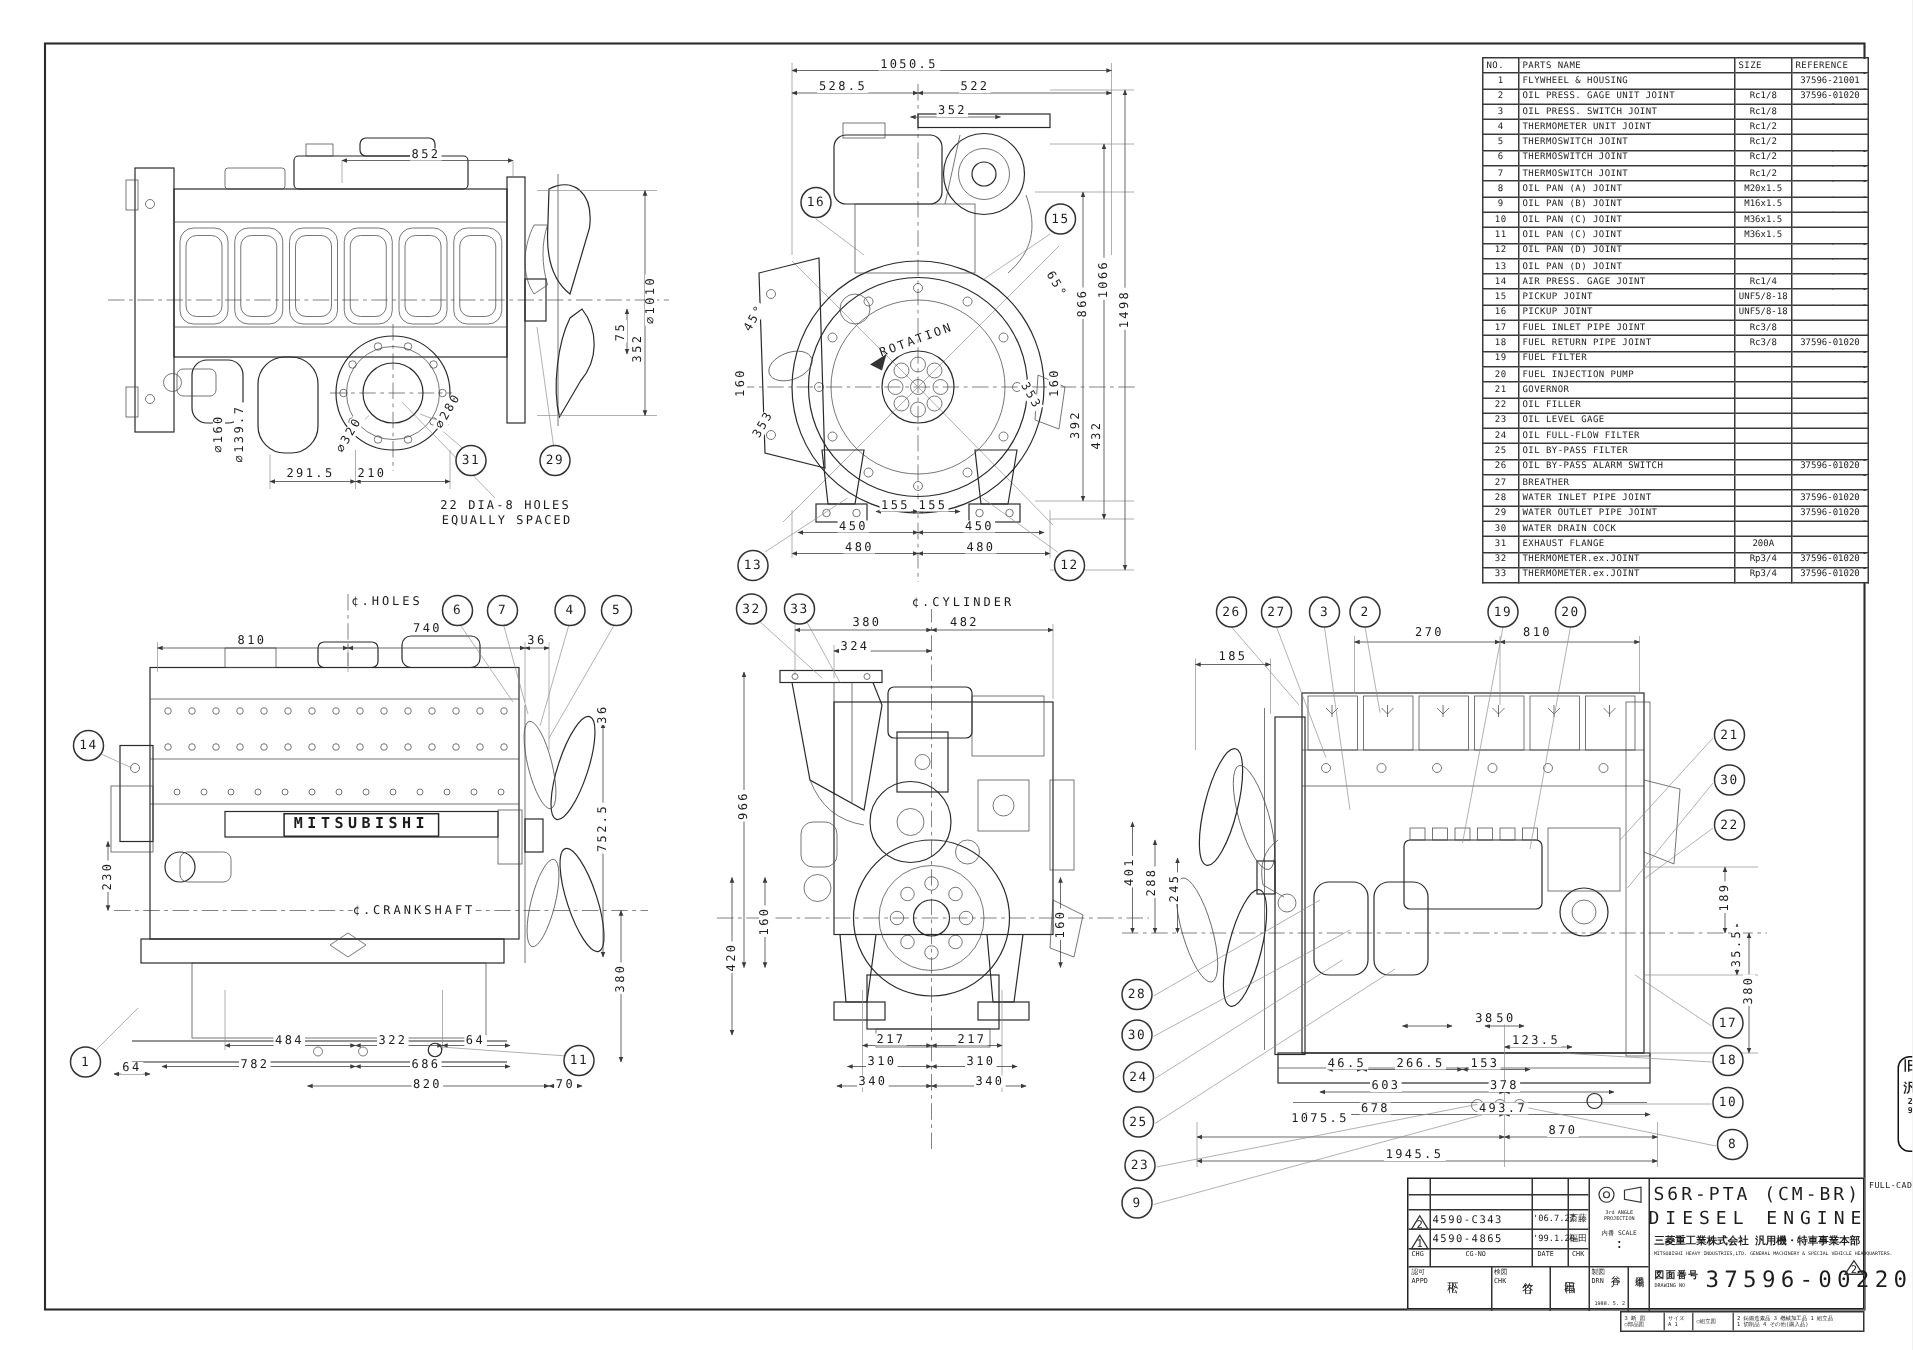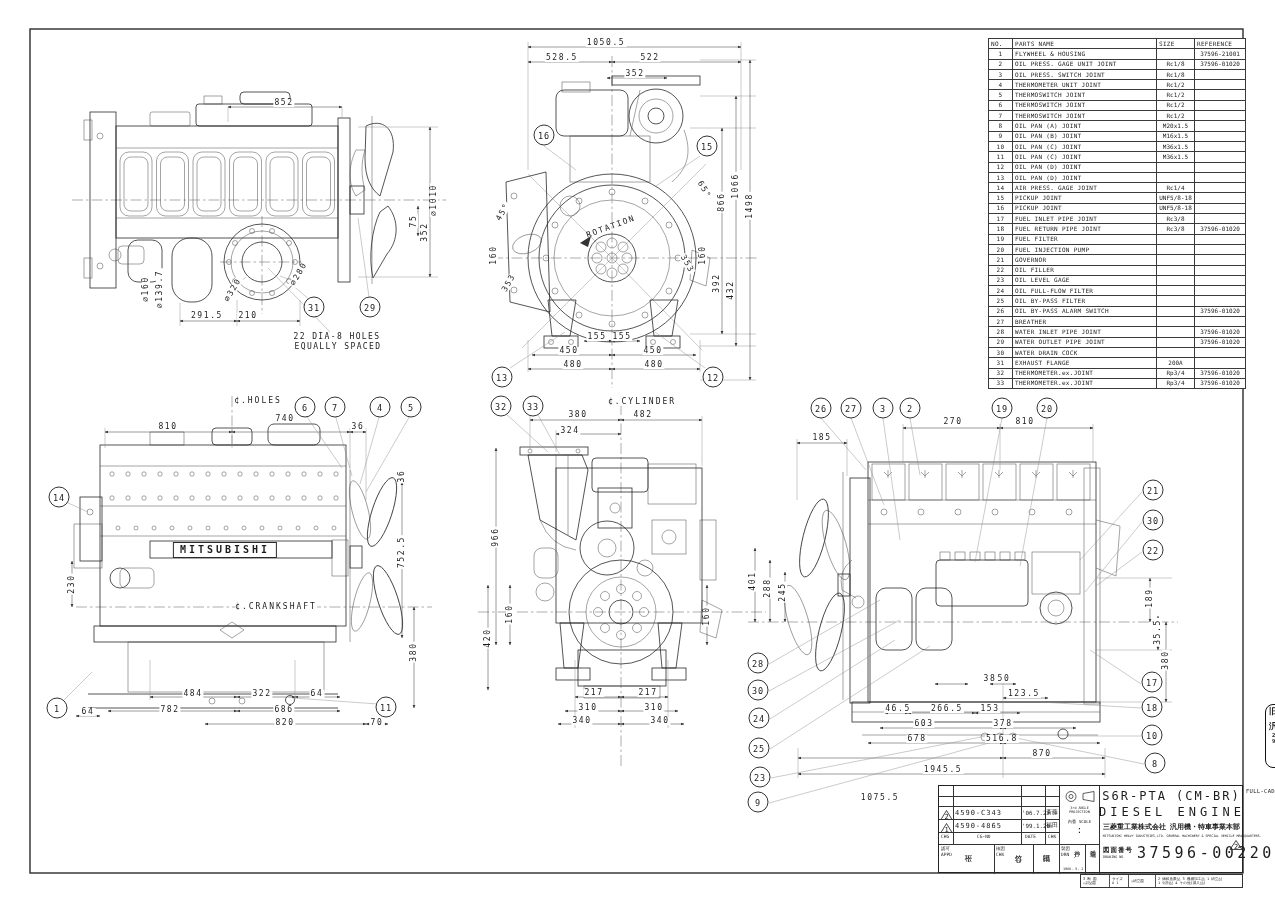--- a/index.html
+++ b/index.html
@@ -795,21 +795,21 @@
 <span class="dim r90" style="left:414px;top:652px">380</span>
 <span class="dim r90" style="left:72px;top:584px">230</span>
 <span class="dim" style="left:88px;top:712px">64</span>
 <span class="dim" style="left:193px;top:694px">484</span>
 <span class="dim" style="left:262px;top:694px">322</span>
 <span class="dim" style="left:317px;top:694px">64</span>
 <span class="dim" style="left:170px;top:710px">782</span>
 <span class="dim" style="left:284px;top:710px">686</span>
 <span class="dim" style="left:285px;top:723px">820</span>
 <span class="dim" style="left:377px;top:723px">70</span>
-<span class="lbl brand" style="left:225px;top:550px;transform:translate(-50%,-50%)">MITSUBISHI</span>
+<span class="lbl brand" style="left:241px;top:550px;transform:translate(-50%,-50%)">MITSUBISHI</span>
 <span class="lbl" style="left:276px;top:607px">¢.CRANKSHAFT</span>
 <span class="bal" style="left:305px;top:407px">6</span>
 <span class="bal" style="left:335px;top:407px">7</span>
 <span class="bal" style="left:380px;top:407px">4</span>
 <span class="bal" style="left:411px;top:407px">5</span>
 <span class="bal" style="left:59px;top:497px">14</span>
 <span class="bal" style="left:57px;top:708px">1</span>
 <span class="bal" style="left:386px;top:707px">11</span>
 
 <span class="lbl" style="left:642px;top:402px">¢.CYLINDER</span>
@@ -840,22 +840,22 @@
 <span class="dim r90" style="left:1166px;top:660px">380</span>
 <span class="dim" style="left:990px;top:679px">38</span>
 <span class="dim" style="left:1004px;top:679px">50</span>
 <span class="dim" style="left:1024px;top:694px">123.5</span>
 <span class="dim" style="left:898px;top:709px">46.5</span>
 <span class="dim" style="left:947px;top:709px">266.5</span>
 <span class="dim" style="left:990px;top:709px">153</span>
 <span class="dim" style="left:924px;top:724px">603</span>
 <span class="dim" style="left:1003px;top:724px">378</span>
 <span class="dim" style="left:917px;top:739px">678</span>
-<span class="dim" style="left:1002px;top:739px">516.8</span>
-<span class="dim" style="left:880px;top:798px">1075.5</span>
+<span class="dim" style="left:1002px;top:739px">493.7</span>
+<span class="dim" style="left:880px;top:746px">1075.5</span>
 <span class="dim" style="left:1042px;top:754px">870</span>
 <span class="dim" style="left:943px;top:770px">1945.5</span>
 <span class="bal" style="left:821px;top:408px">26</span>
 <span class="bal" style="left:851px;top:408px">27</span>
 <span class="bal" style="left:883px;top:408px">3</span>
 <span class="bal" style="left:910px;top:408px">2</span>
 <span class="bal" style="left:1002px;top:408px">19</span>
 <span class="bal" style="left:1047px;top:408px">20</span>
 <span class="bal" style="left:1153px;top:490px">21</span>
 <span class="bal" style="left:1153px;top:520px">30</span>

